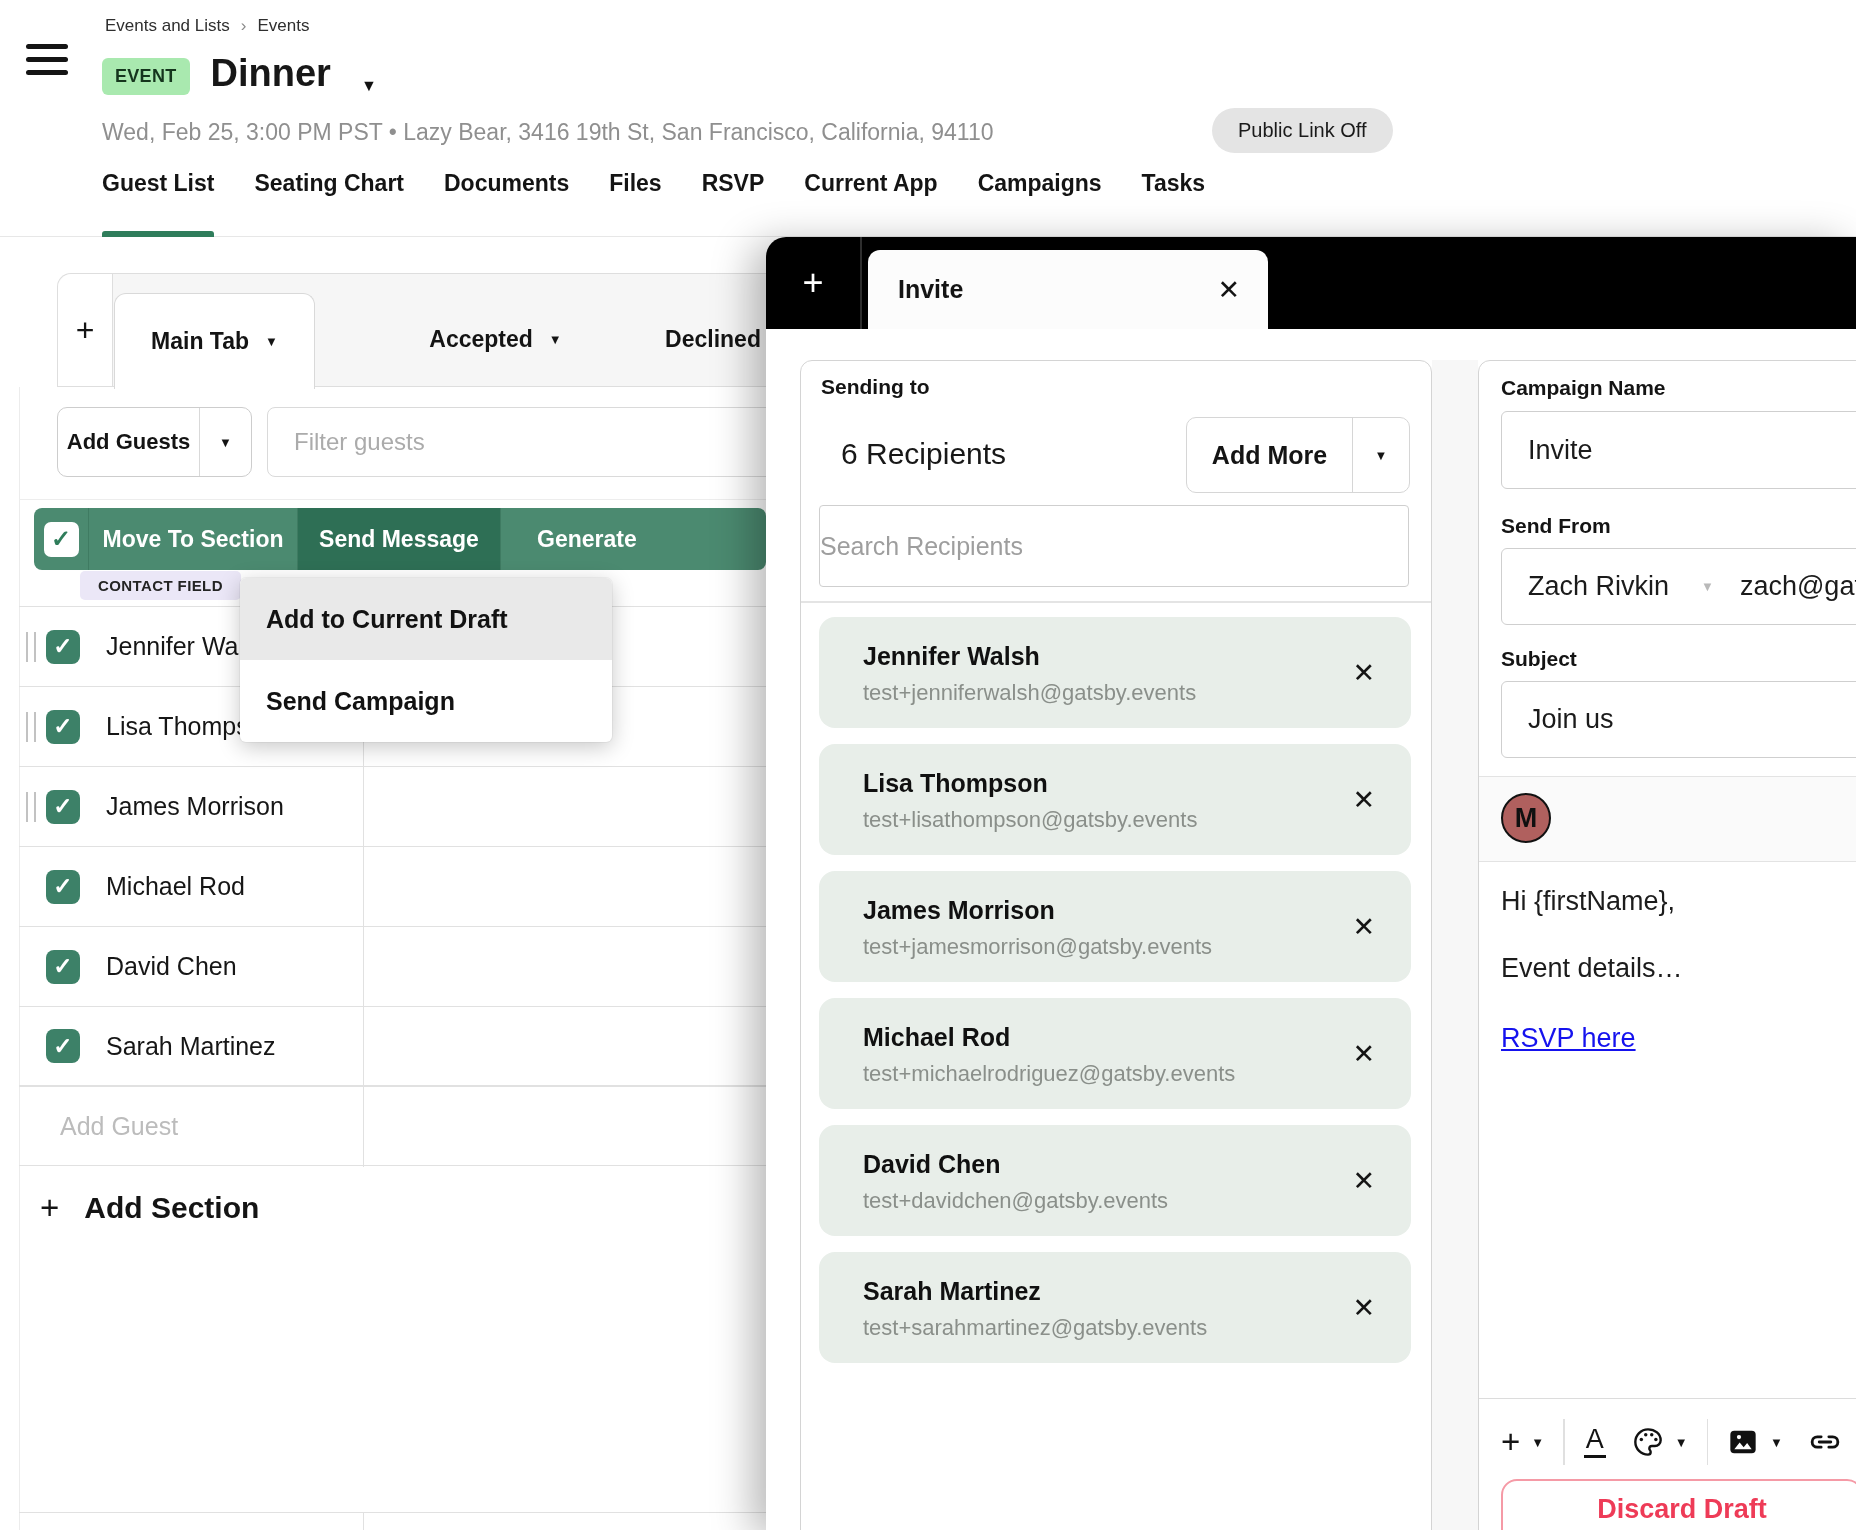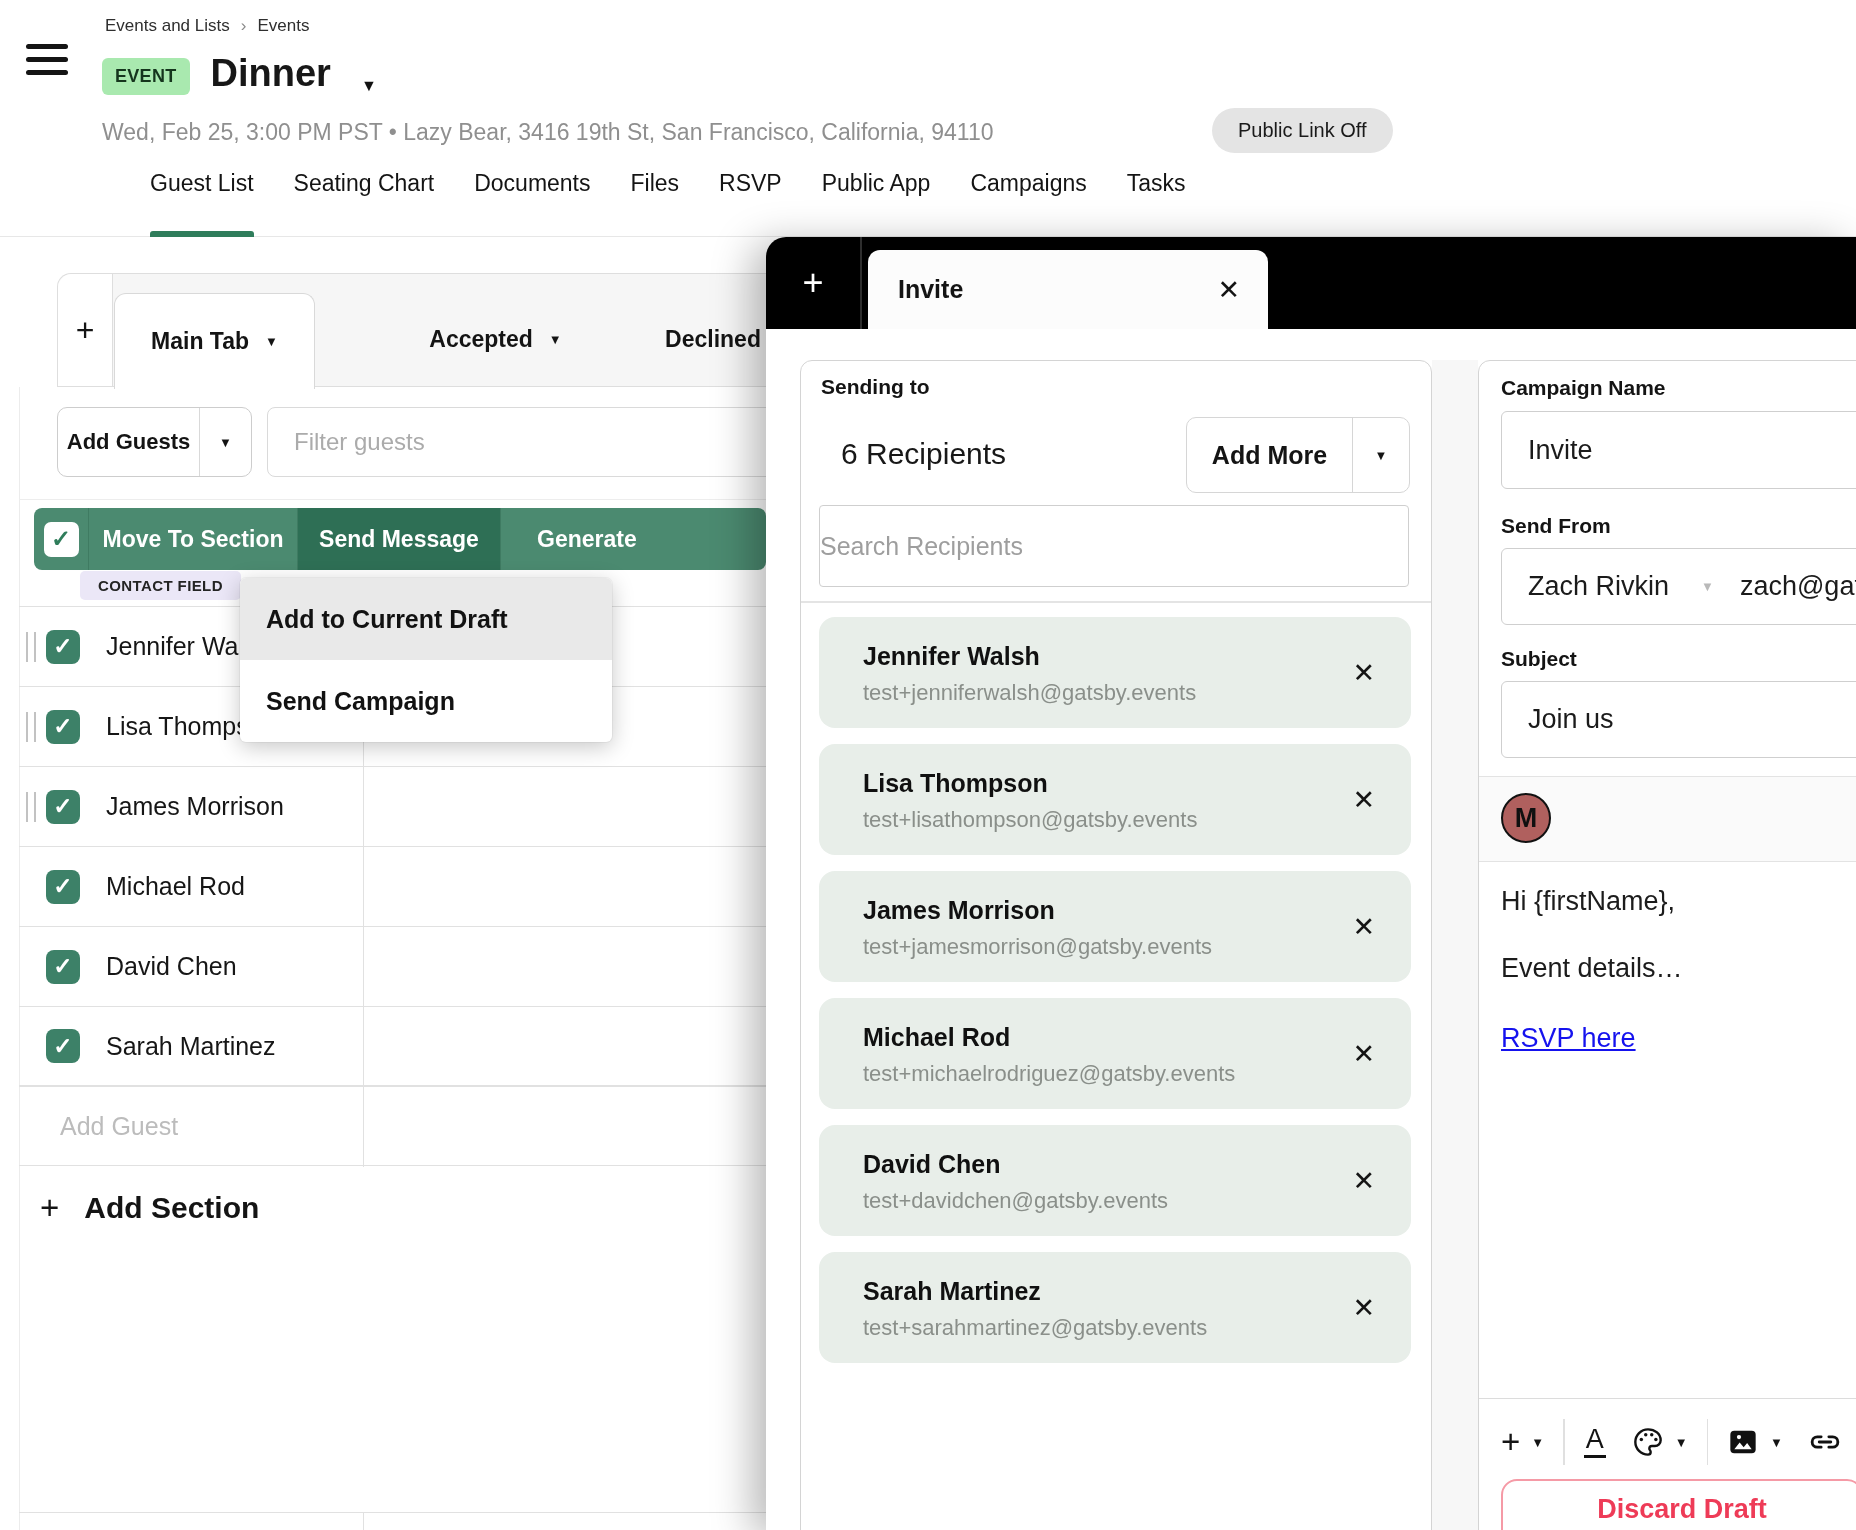--- a/index.html
+++ b/index.html
@@ -12,21 +12,21 @@
   #hamburger { position:absolute; left:26px; top:44px; width:42px; }
   #hamburger div { height:5px; background:#141414; border-radius:3px; margin-bottom:8px; }
   #breadcrumb { position:absolute; left:105px; top:16px; display:flex; gap:11px; font-size:17px; color:#2f2f2f; }
   #breadcrumb .sep { color:#8a8a8a; }
   #title-row { position:absolute; left:102px; top:52px; display:flex; align-items:flex-end; }
   #event-badge { background:#a9e9af; color:#15351d; font-weight:bold; font-size:18px; letter-spacing:.3px; padding:8px 13px; border-radius:6px; }
   #page-title { font-size:38px; font-weight:bold; color:#171717; margin-left:21px; }
   #title-caret { font-size:16px; margin-left:30px; color:#111; }
   #subtitle { position:absolute; left:102px; top:119px; font-size:23px; color:#8f8f8f; }
   #public-pill { position:absolute; left:1212px; top:108px; background:#e4e4e4; border-radius:26px; padding:11px 26px; font-size:20px; color:#1a1a1a; }
-  #nav { position:absolute; left:102px; top:168px; height:69px; display:flex; gap:40px; font-size:23px; font-weight:normal;margin-left:48px; }
+  #nav { position:absolute; left:102px; top:168px; height:69px; display:flex; gap:40px; font-size:23px; font-weight:bold; }
   #nav .nav-item { position:relative; padding-top:2px; }
   #nav .nav-item.active .underline { position:absolute; left:0; right:0; bottom:0; height:6px; background:#2f7d5b; border-radius:3px 3px 0 0; }
 
   
   #guest-panel { position:absolute; left:0; top:237px; width:766px; height:1293px; overflow:hidden; background:#fff; z-index:1; }
   #left-border { position:absolute; left:19px; top:150px; width:1px; height:1143px; background:#ececec; }
 
   #tabstrip { position:absolute; left:57px; top:36px; width:709px; height:114px; background:#f6f6f6; border:1px solid #dedede; border-right:none; border-radius:14px 0 0 0; }
   #tab-add { position:absolute; left:0; top:0; width:55px; height:112px; background:#fff; border-right:1px solid #dedede; border-radius:14px 0 0 0; display:flex; align-items:center; justify-content:center; font-size:32px; font-weight:300; }
   .sheet-tab { display:flex; align-items:center; justify-content:center; gap:16px; font-size:23px; font-weight:bold; }
@@ -138,21 +138,21 @@
     <span id="title-caret">▼</span>
   </div>
   <div id="subtitle">Wed, Feb 25, 3:00 PM PST • Lazy Bear, 3416 19th St, San Francisco, California, 94110</div>
   <div id="public-pill">Public Link Off</div>
   <div id="nav">
     <div class="nav-item active"><span>Guest List</span><div class="underline"></div></div>
     <div class="nav-item"><span>Seating Chart</span></div>
     <div class="nav-item"><span>Documents</span></div>
     <div class="nav-item"><span>Files</span></div>
     <div class="nav-item"><span>RSVP</span></div>
-    <div class="nav-item"><span>Public App</span></div>
+    <div class="nav-item"><span>Current App</span></div>
     <div class="nav-item"><span>Campaigns</span></div>
     <div class="nav-item"><span>Tasks</span></div>
   </div>
 </div>
 
 <div id="guest-panel">
   <div id="left-border"></div>
 
   <div id="tabstrip">
     <div id="tab-add">+</div>

